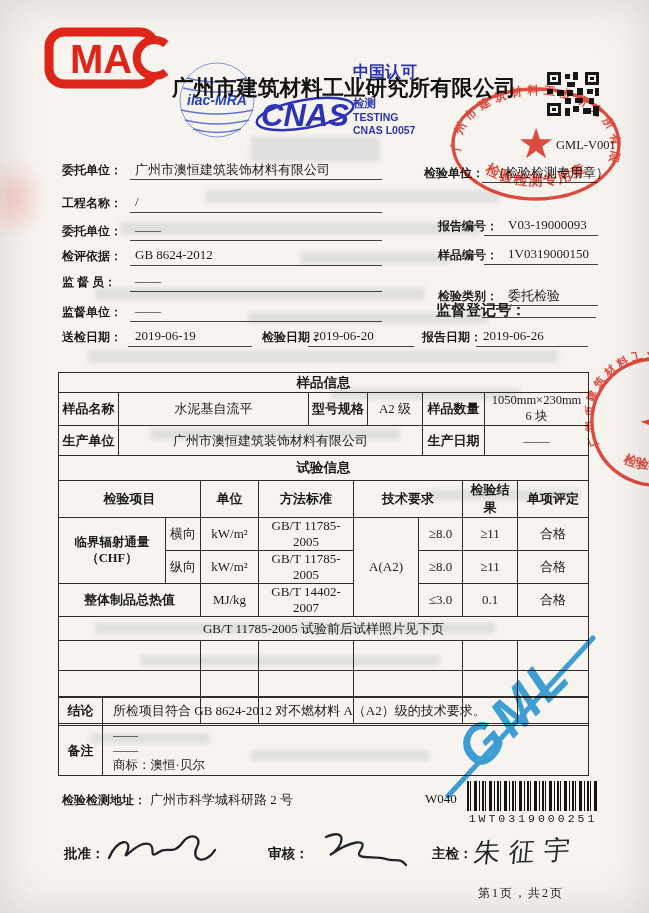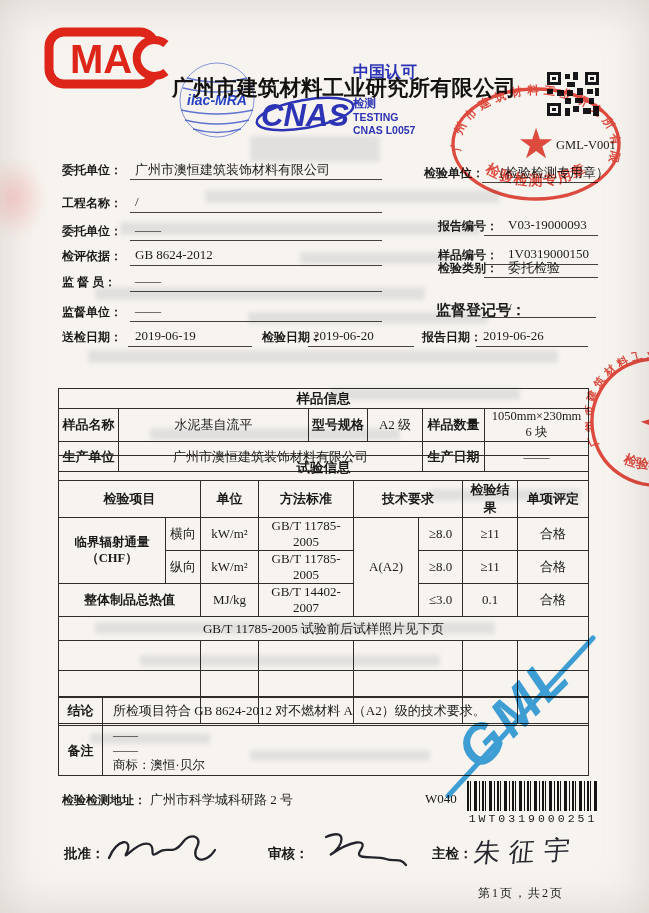--- a/index.html
+++ b/index.html
@@ -201,21 +201,21 @@
   <div class="field" style="left:438px;top:216px;">
     <span class="flabel">报告编号：</span>
     <span class="fvalue" style="left:70px;">V03-19000093</span>
     <span class="fline" style="left:46px;width:114px;"></span>
   </div>
   <div class="field" style="left:438px;top:245px;">
     <span class="flabel">样品编号：</span>
     <span class="fvalue" style="left:70px;">1V0319000150</span>
     <span class="fline" style="left:46px;width:114px;"></span>
   </div>
-  <div class="field" style="left:438px;top:258px;">
+  <div class="field" style="left:438px;top:286px;">
     <span class="flabel">检验类别：</span>
     <span class="fvalue" style="left:70px;">委托检验</span>
     <span class="fline" style="left:46px;width:114px;"></span>
   </div>
   <div class="field" style="left:436px;top:301px;">
     <span class="flabel small">监督登记号：</span>
     <span class="fvalue" style="left:72px;top:-1px;">/</span>
     <span class="fline" style="left:46px;width:114px;top:16px;"></span>
   </div>
 
@@ -228,21 +228,21 @@
     <span class="flabel">检验日期：</span>
     <span class="fvalue" style="left:51px;">2019-06-20</span>
     <span class="fline" style="left:46px;width:106px;"></span>
   </div>
   <div class="field" style="left:422px;top:327px;">
     <span class="flabel">报告日期：</span>
     <span class="fvalue" style="left:61px;">2019-06-26</span>
     <span class="fline" style="left:54px;width:112px;"></span>
   </div>
 
-  <table style="left:58px;top:388px;width:530px;padding-left:12px;">
+  <table style="left:58px;top:372px;width:530px;padding-left:12px;">
     <colgroup>
         <col style="width:60px">
         <col style="width:190px">
         <col style="width:59px">
         <col style="width:55px">
         <col style="width:62px">
         <col style="width:104px">
       </colgroup>
     <tbody>
         <tr style="height:20px;">

